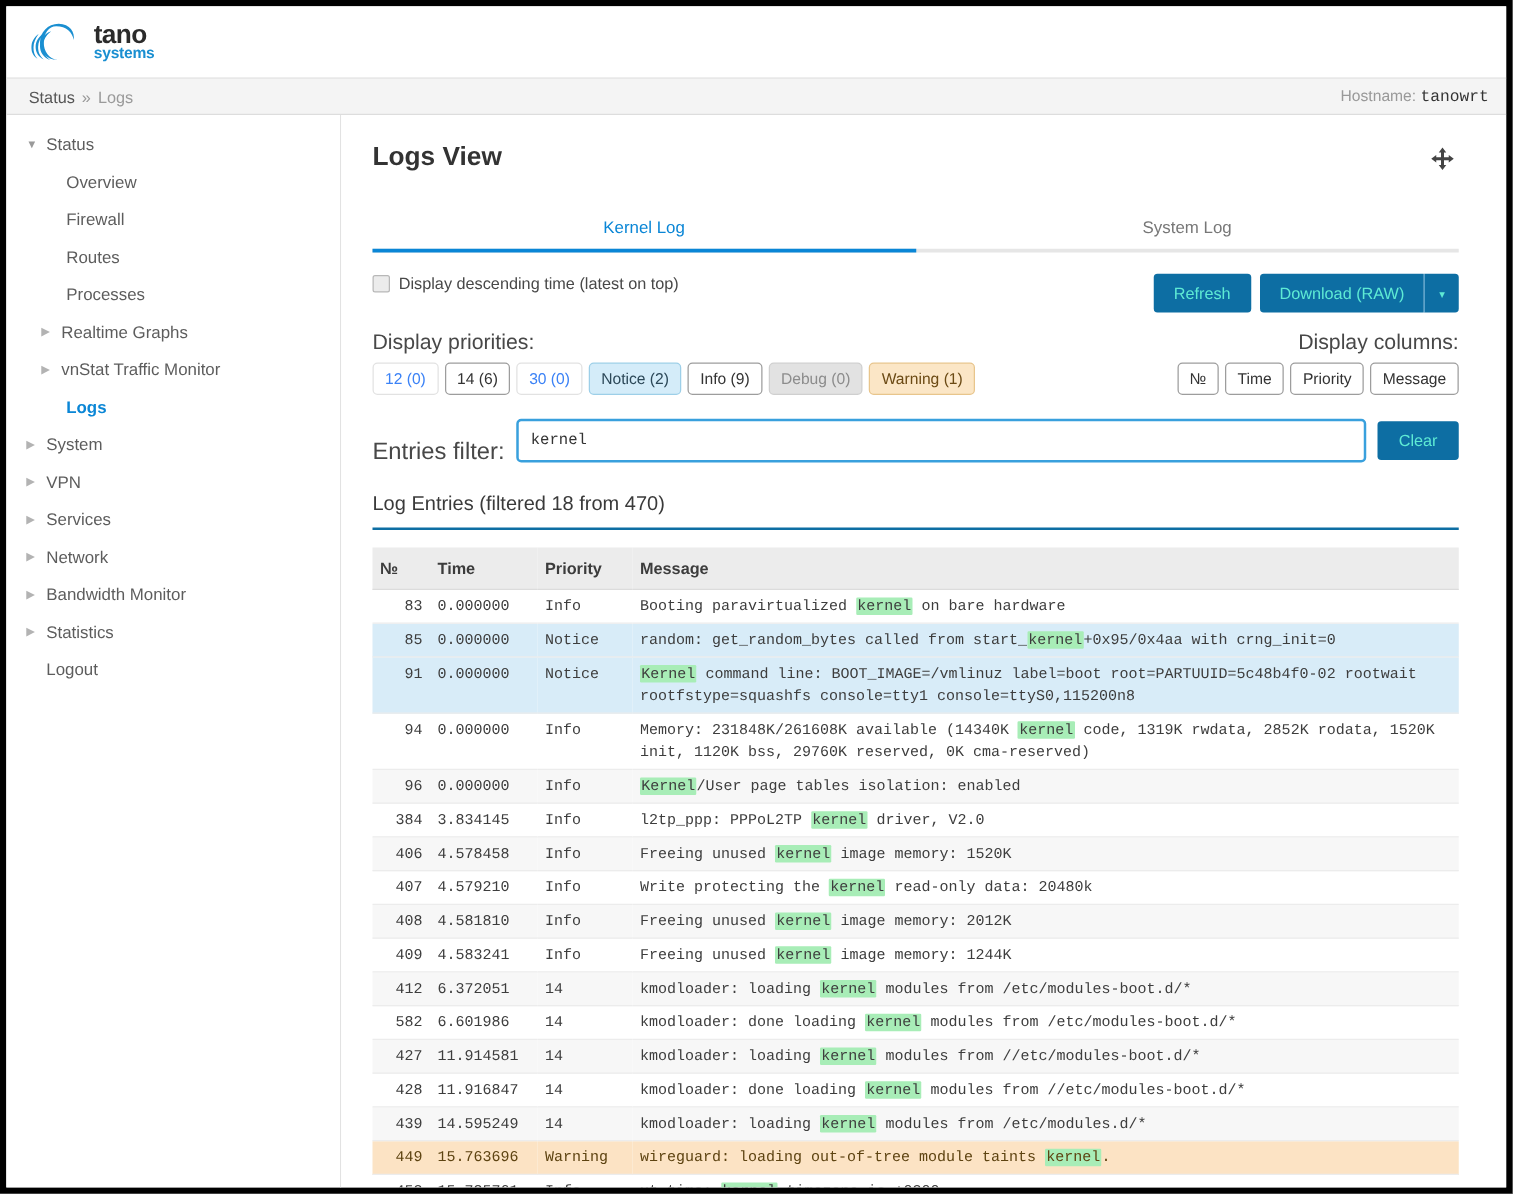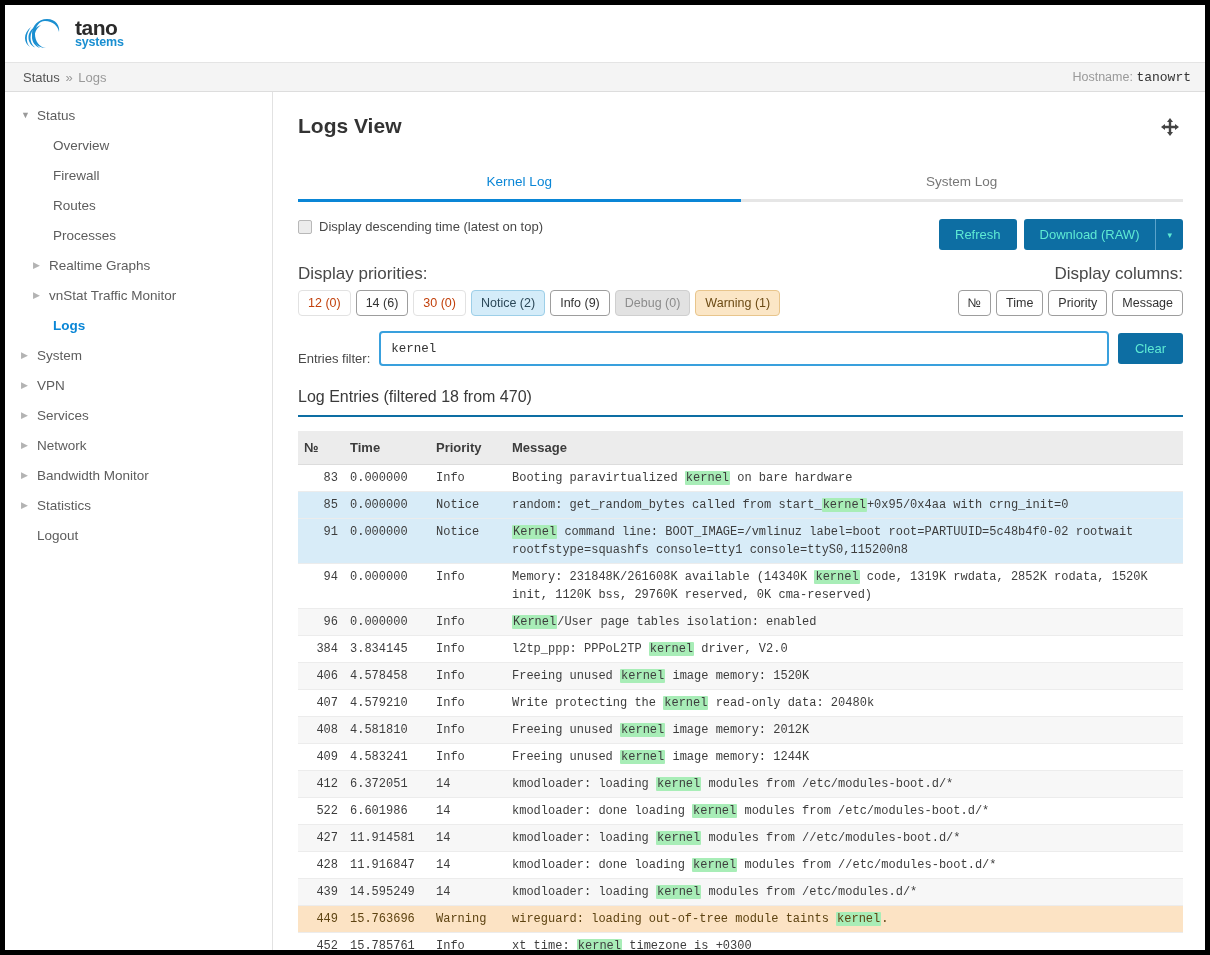--- a/index.html
+++ b/index.html
@@ -94,21 +94,21 @@
   .caret-glyph {
     width: 16px; flex: none; font-size: 9px;
     color: #b3b3b3; line-height: 1;
   }
   .caret-down { color: #9a9a9a; }
 
   
   .main {
     flex: 1; min-width: 0;
     background: #fff;
-    padding: 22px 22px 0 25px;
+    padding: 22px 38px 0 25px;
     box-sizing: border-box;
     overflow: hidden;
     display: flex; flex-direction: column; justify-content: space-between;
   }
   .title-row {
     display: flex; align-items: flex-start;
     justify-content: space-between;
   }
   .page-title {
     font-size: 21px; font-weight: bold; color: #333;
@@ -184,34 +184,34 @@
     font-size: 12.5px;
     padding: 5px 9px;
     border-radius: 4px;
     border: 1px solid #cfcfcf;
     background: #fff;
     color: #3a3a3a;
     cursor: pointer;
     line-height: 1.15;
     white-space: nowrap;
   }
-  .chip.off { color: #c2410c; border-color: #e2e2e2; background: #fff; }
+  .chip.off { color: #3b82f6; border-color: #e2e2e2; background: #fff; }
   .chip.strong { border-color: #9d9d9d; color: #333; }
   .chip.notice { background: #d4ecf9; border-color: #9dcfe8; color: #2c4858; }
   .chip.debug { background: #e2e2e2; border-color: #cfcfcf; color: #8c8c8c; }
   .chip.warning { background: #fbe6c6; border-color: #e8c58c; color: #6b4a14; }
   .chips-right { text-align: right; }
   .chips-right .chips { justify-content: flex-end; }
 
   
   .filter-row {
     display: flex; align-items: center;
     gap: 9px; margin-top: 15px;
   }
-  .filter-label { font-size: 13px; color: #484848; flex: none; margin-top: 20px; }
+  .filter-label { font-size: 19px; color: #484848; flex: none; margin-top: 20px; }
   .filter-input {
     flex: 1;
     border: 2px solid #39a0dd;
     border-radius: 4px;
     padding: 8px 10px;
     font-family: "Liberation Mono", monospace;
     font-size: 12.5px;
     color: #333;
     outline: none;
     box-sizing: border-box;
@@ -494,21 +494,21 @@
                 <td class="c-prio">Info</td>
                 <td>Freeing unused <mark>kernel</mark> image memory: 1244K</td>
               </tr>
               <tr class="r-alt">
                 <td class="c-num">412</td>
                 <td class="c-time">6.372051</td>
                 <td class="c-prio">14</td>
                 <td>kmodloader: loading <mark>kernel</mark> modules from /etc/modules-boot.d/*</td>
               </tr>
               <tr class="">
-                <td class="c-num">522</td>
+                <td class="c-num">582</td>
                 <td class="c-time">6.601986</td>
                 <td class="c-prio">14</td>
                 <td>kmodloader: done loading <mark>kernel</mark> modules from /etc/modules-boot.d/*</td>
               </tr>
               <tr class="r-alt">
                 <td class="c-num">427</td>
                 <td class="c-time">11.914581</td>
                 <td class="c-prio">14</td>
                 <td>kmodloader: loading <mark>kernel</mark> modules from //etc/modules-boot.d/*</td>
               </tr>

